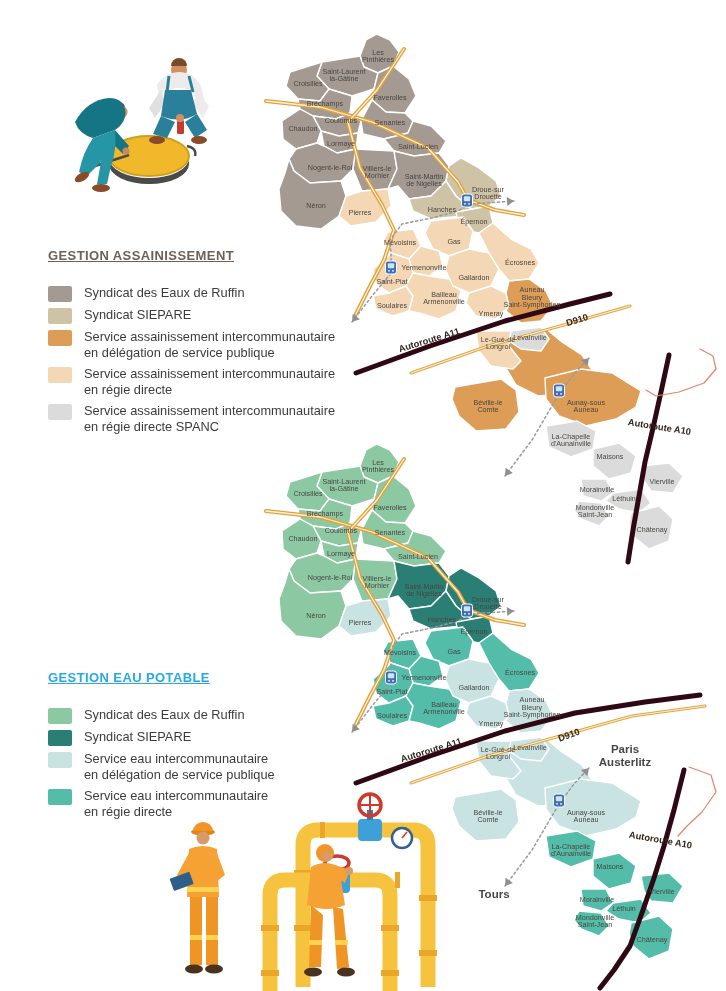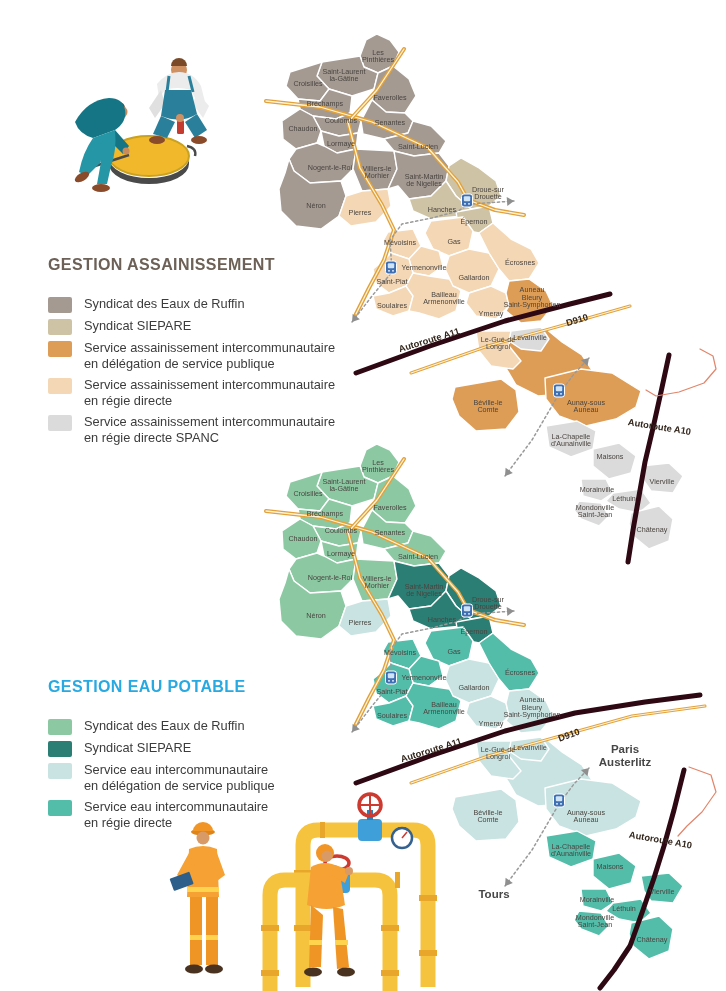--- a/index.html
+++ b/index.html
@@ -1,20 +1,20 @@
 <!DOCTYPE html>
 <html><head>
 <meta charset="utf-8">
 <style>
   html,body{margin:0;padding:0;background:#fff;}
   #page{position:relative;width:726px;height:991px;background:#ffffff;overflow:hidden;
         font-family:"Liberation Sans",sans-serif;border-right:4px solid #4d7c0f;}
   #map-svg{position:absolute;left:0;top:0;}
   .legend{position:absolute;width:345px;}
-  .legend h2{font-size:16px;font-weight:bold;margin:16px 0 22px 0;letter-spacing:.4px;}
+  .legend h2{font-size:13px;font-weight:bold;margin:8px 0 22px 0;letter-spacing:.4px;text-decoration:underline;}
   .legend-item{display:flex;margin-bottom:5px;}
   .swatch{width:24px;height:16px;border-radius:2px;margin-right:12px;flex:0 0 24px;margin-top:1px;}
   .legend-label{font-size:12.8px;color:#3c3c3c;line-height:1.25;white-space:pre-line;}
   svg text{font-family:"Liberation Sans",sans-serif;}
   .region{stroke:#ffffff;stroke-width:1.4;stroke-linejoin:round;}
   .maplabel{font-size:7.2px;fill:#4a4540;}
   .roadlabel{font-size:9.3px;font-weight:bold;fill:#33261c;}
   .annot{font-size:11.5px;font-weight:bold;fill:#474747;}
   .rail{fill:none;stroke:#9a9a9a;stroke-width:1.5;stroke-dasharray:2.2 2.8;stroke-linecap:round;}
   .illus{position:absolute;}

